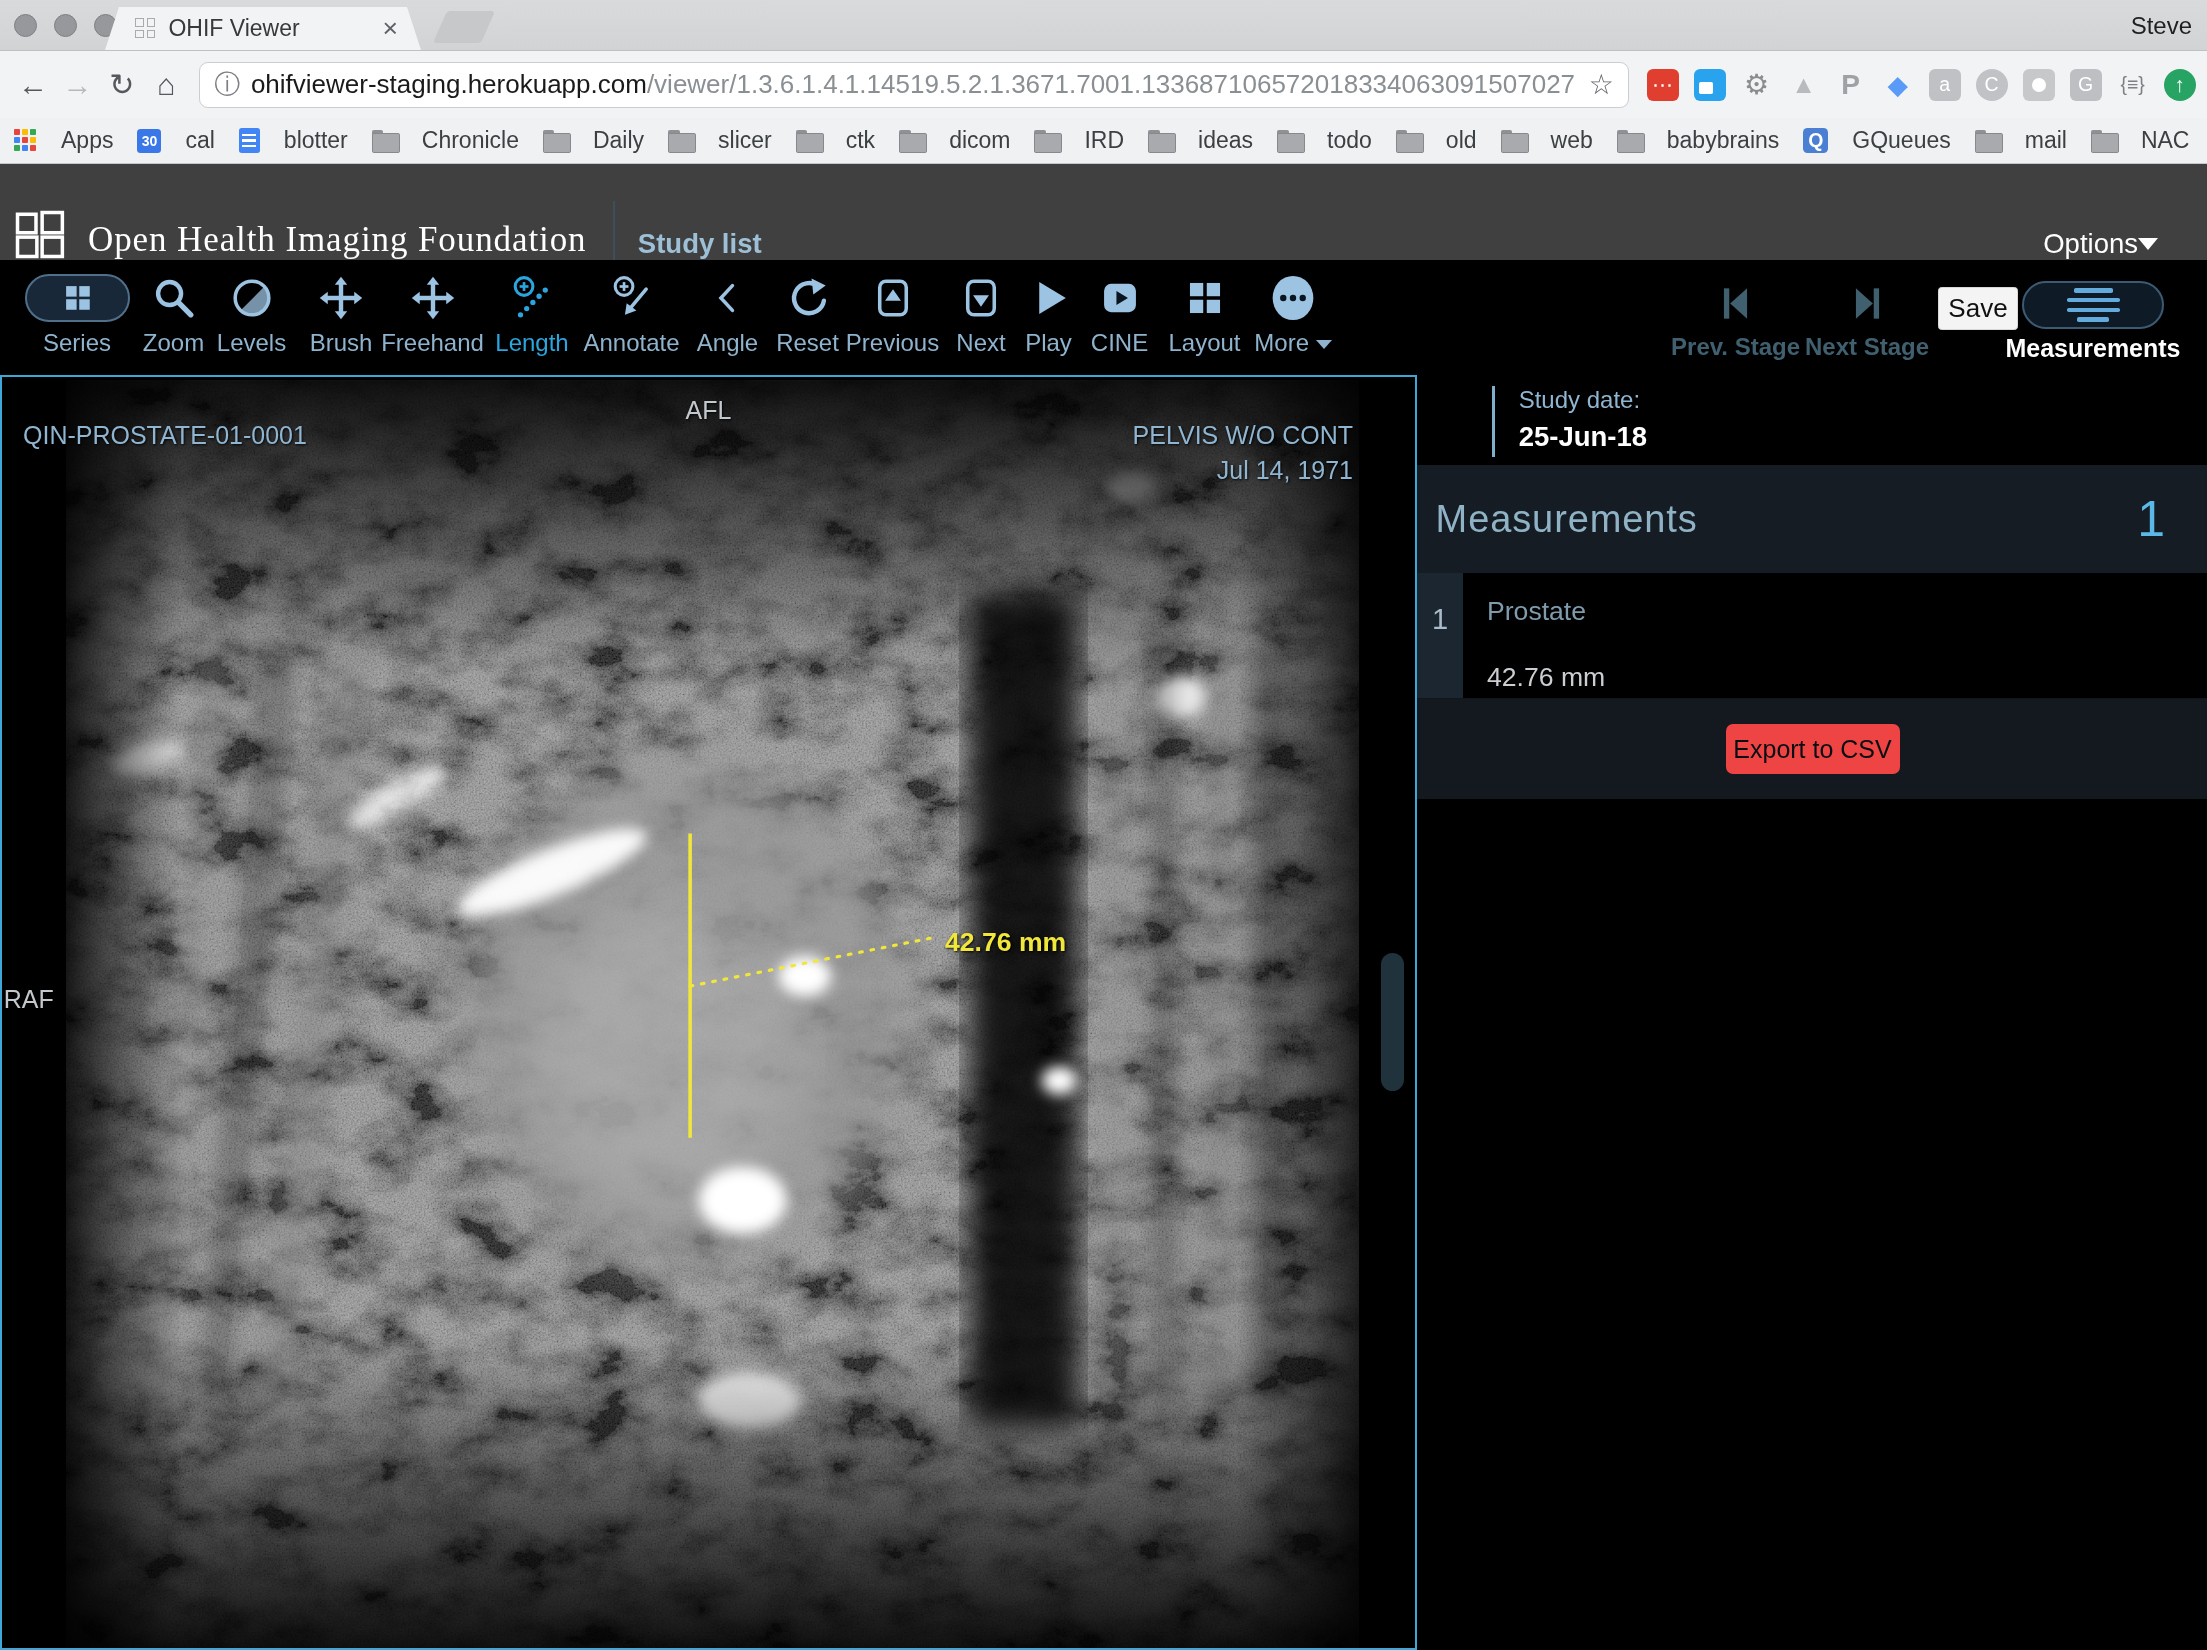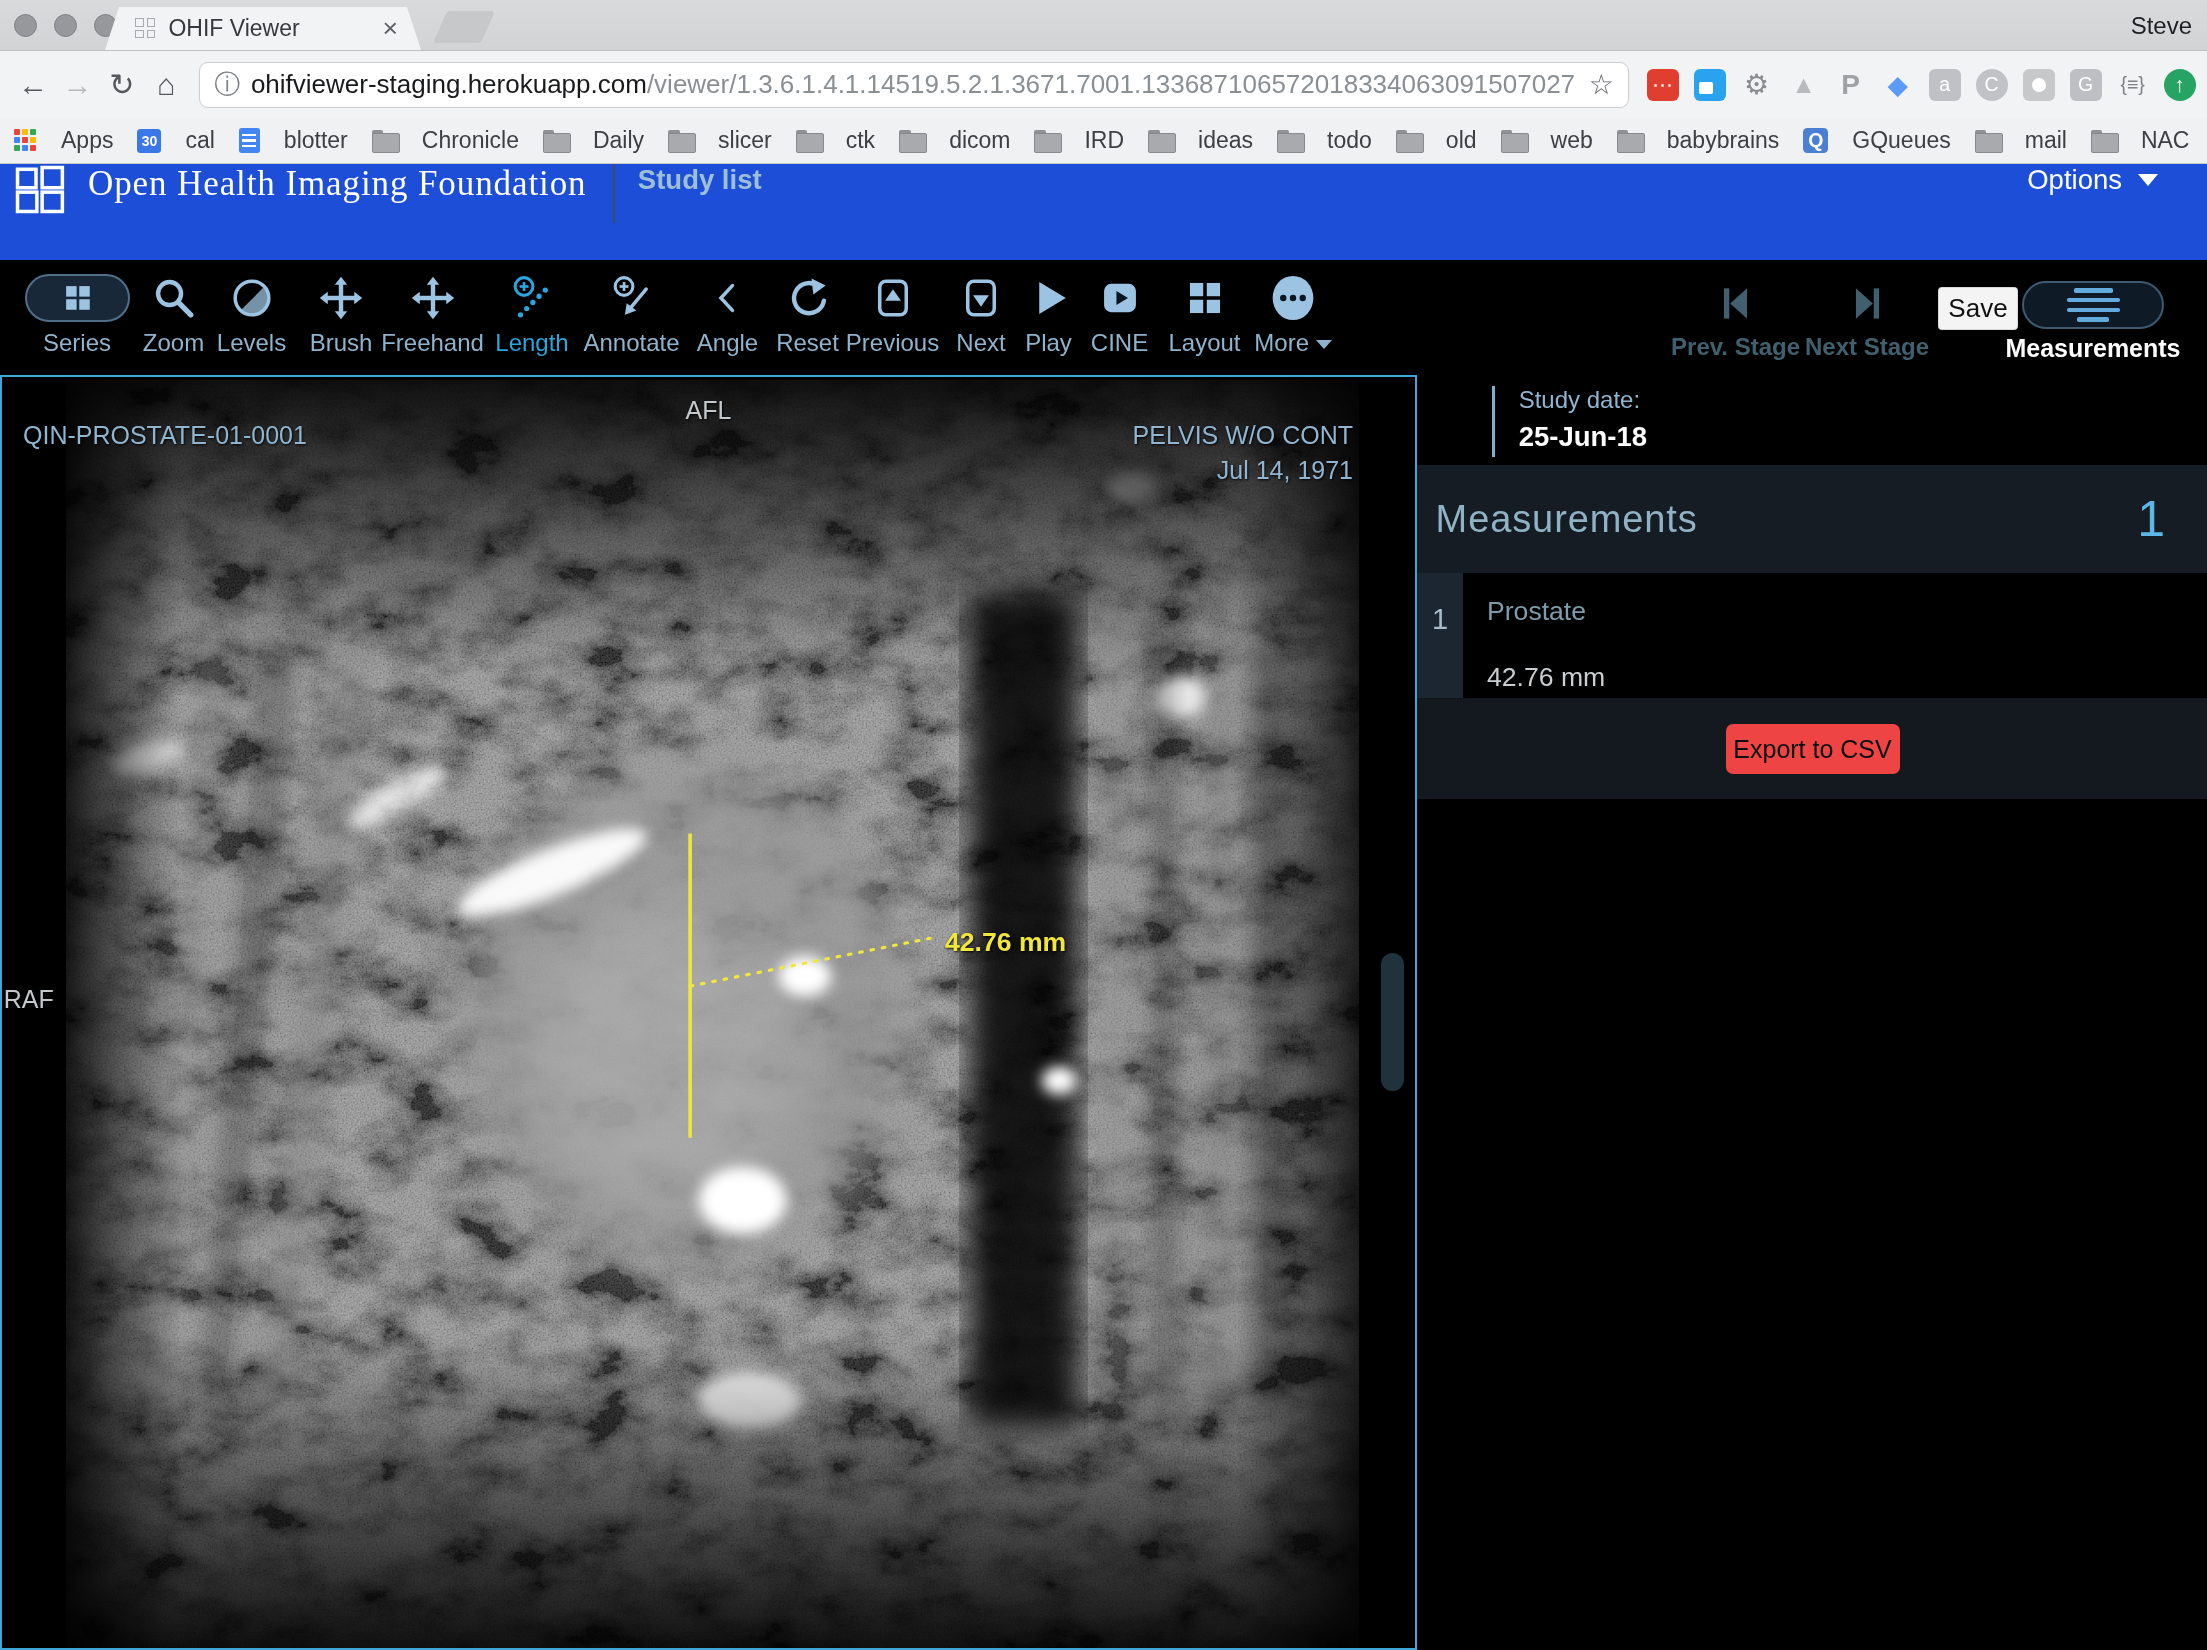--- a/index.html
+++ b/index.html
@@ -31,26 +31,26 @@
 .bm-folder::before{content:"";position:absolute;left:0;top:0;width:11.5px;height:5.3px;background:#8f9194;border-radius:1.8px 1.8px 0 0}
 .bm-folder::after{content:"";position:absolute;left:0;top:2.7px;width:26px;height:17.7px;background:#a8aaad;border:0.9px solid #88898c;border-radius:1.8px}
 .bm-apps{width:23px;height:23px;display:grid;grid-template-columns:repeat(3,6.2px);grid-template-rows:repeat(3,6.2px);gap:1.8px}
 .bm-apps i{border-radius:0.9px}
 .bm-cal{width:24px;height:24px;background:#3b78e7;border-radius:3.5px;color:#fff;font-size:14px;font-weight:bold;display:flex;align-items:center;justify-content:center}
 .bm-doc{width:21px;height:25px;background:#4285f4;border-radius:2.7px;display:flex;flex-direction:column;justify-content:center;gap:2.7px;padding:0 3.5px}
 .bm-doc i{height:2.7px;background:#fff}
 .bm-q{width:25px;height:25px;background:#4a7fd4;border-radius:4.4px;color:#fff;font-weight:bold;font-size:19.5px;display:flex;align-items:center;justify-content:center}
 .bm-chevron{font-size:26.6px;color:#5f6368}
 
-.ohif-header{height:96px;background:#1d4ed8;display:flex;align-items:flex-start}
+.ohif-header{height:96px;background:#404040;display:flex;align-items:flex-end}
 .logo-sq{margin-left:14px;flex:0 0 auto}
 .brand{margin-left:23px;font-family:"Liberation Serif",serif;font-size:35px;color:#fff;letter-spacing:0.9px}
 .hdr-divider{width:1.8px;height:59px;background:#3e4f59;margin-left:26.6px}
 .studylist{margin-left:23px;font-size:27.5px;font-weight:600;color:#9dc0d6}
-.options{margin-left:auto;margin-right:50px;display:flex;align-items:center;gap:16px;font-size:27.5px;color:#fff}
+.options{margin-left:auto;margin-right:50px;display:flex;align-items:center;font-size:27.5px;color:#fff}
 .caret{width:0;height:0;border-left:10.6px solid transparent;border-right:10.6px solid transparent;border-top:12.4px solid #fff}
 
 .toolbar{position:relative;height:115px;background:#000}
 .tools{position:absolute;left:16px;top:12.4px;display:flex}
 .tool{display:flex;flex-direction:column;align-items:center;justify-content:flex-start;color:#8fb3cc}
 .tool .ticon{height:51px;display:flex;align-items:center;justify-content:center}
 .tool .tlabel{font-size:24px;font-weight:500;margin-top:5.3px;white-space:nowrap}
 .tool.active .tlabel{color:#2aa5dd}
 .pillbtn{width:105px;height:48px;border:2.7px solid #50708a;background:#182838;border-radius:25px;display:flex;align-items:center;justify-content:center}
 .stagebtn{position:absolute;top:23px;display:flex;flex-direction:column;align-items:center;color:#40606f}

